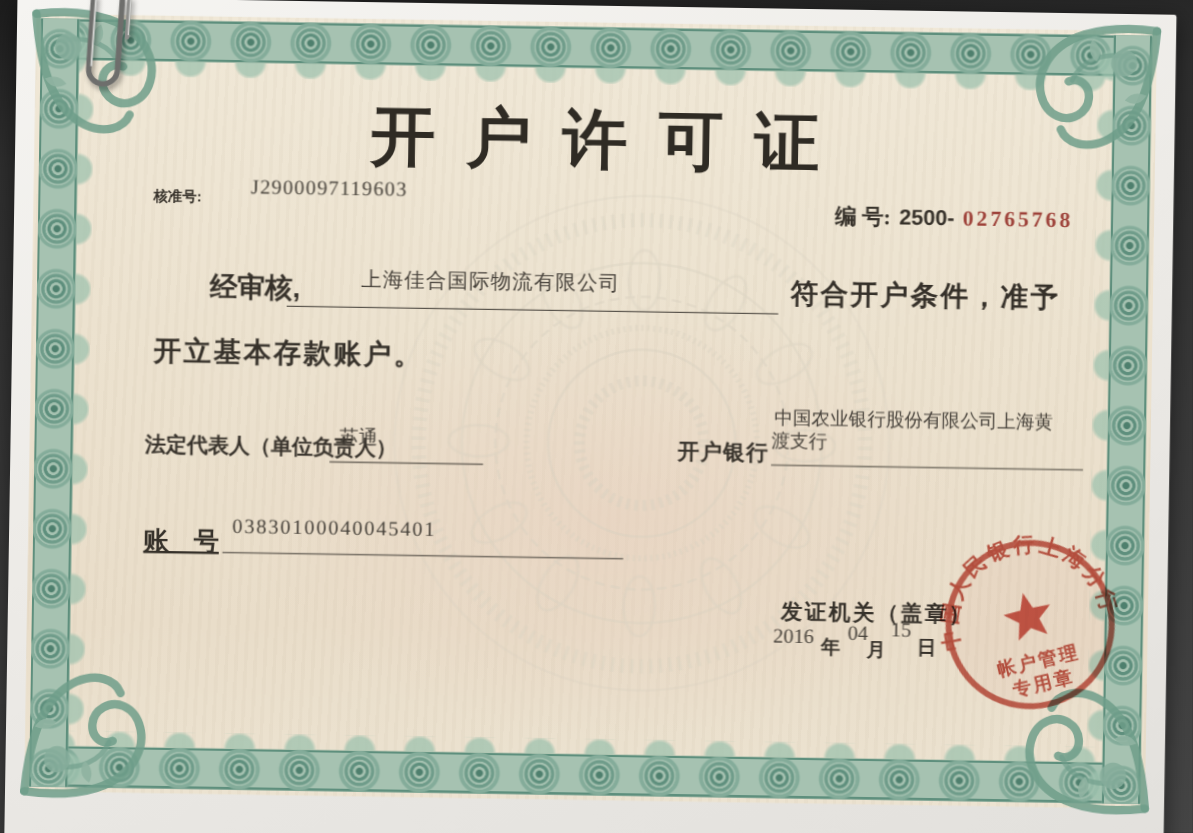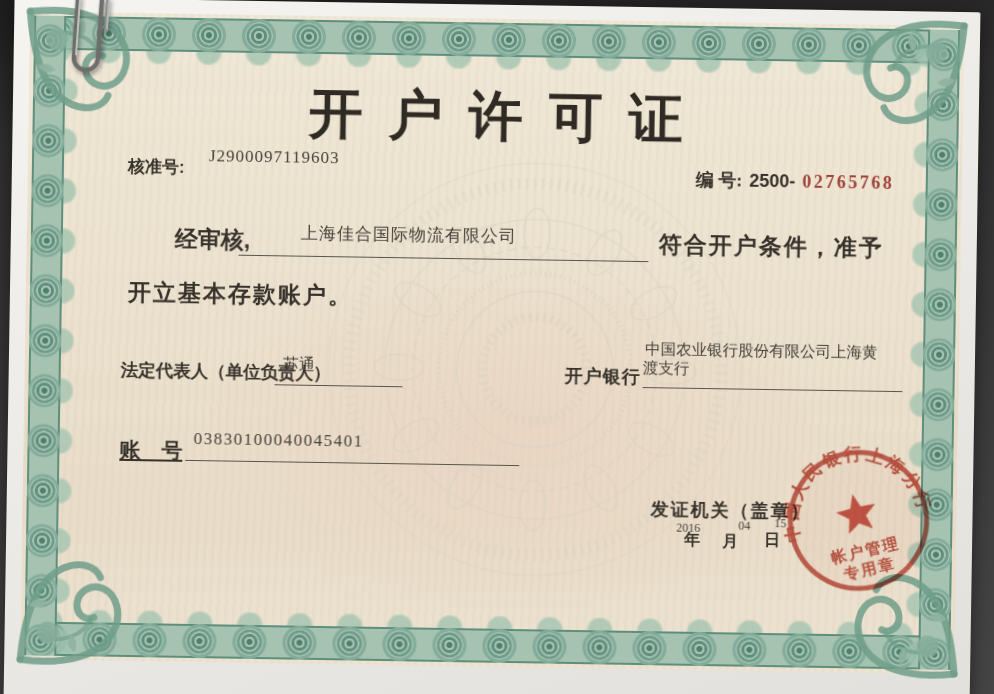--- a/index.html
+++ b/index.html
@@ -81,21 +81,21 @@
   .rule{position:absolute;height:0;border-top:1.5px solid #5a554d;}
   .title{
     position:absolute;left:0;right:0;top:62px;text-align:center;
     font-family:"Liberation Serif",serif;font-weight:bold;
     font-size:54px;color:#2f2b24;letter-spacing:26px;text-indent:26px;white-space:nowrap;
   }
   .serial-row{position:absolute;left:668px;top:146px;display:flex;align-items:baseline;gap:7px;font-size:18px;}
   .serial-red{color:#9e423a;font-family:"Liberation Serif",serif;font-weight:bold;letter-spacing:2.5px;}
   .bankline{line-height:19px;font-size:15.5px;}
   .date-u{font-size:16px;font-weight:bold;color:#36312a;}
-  .date-n{font-size:12px;margin-left:32px;}
+  .date-n{font-size:17px;}
 </style>
 </head>
 <body>
 
 <div class="photo">
   <div class="paper">
     <div class="cert">
 
       <div class="band h top"></div>
       <div class="band h bottom"></div>
@@ -164,21 +164,21 @@
             <ellipse rx="13" ry="25" cy="-136" transform="rotate(240)"></ellipse>
               <ellipse rx="13" ry="25" cy="-136" transform="rotate(270)"></ellipse>
             <ellipse rx="13" ry="25" cy="-136" transform="rotate(300)"></ellipse>
               <ellipse rx="13" ry="25" cy="-136" transform="rotate(330)"></ellipse>
           </g>
         </g>
       </svg>
 
       <div class="title">开户许可证</div>
 
-      <div class="lbl" style="left:100px;top:142px;font-size:17px;">核准号:</div>
+      <div class="lbl" style="left:100px;top:142px;font-size:12px;">核准号:</div>
       <div class="val" style="left:181px;top:132px;font-size:17px;letter-spacing:1px;">J2900097119603</div>
 
       <div class="serial-row">
         <span class="lbl" style="position:static;font-family:Liberation Serif, serif;">编 号:</span>
         <span class="lbl" style="position:static;">2500-</span>
         <span class="serial-red">02765768</span>
       </div>
 
       <div class="lbl" style="left:148px;top:210px;font-size:23px;">经审核,</div>
       <div class="val" style="left:274px;top:206px;font-size:17px;letter-spacing:1px;">上海佳合国际物流有限公司</div>

